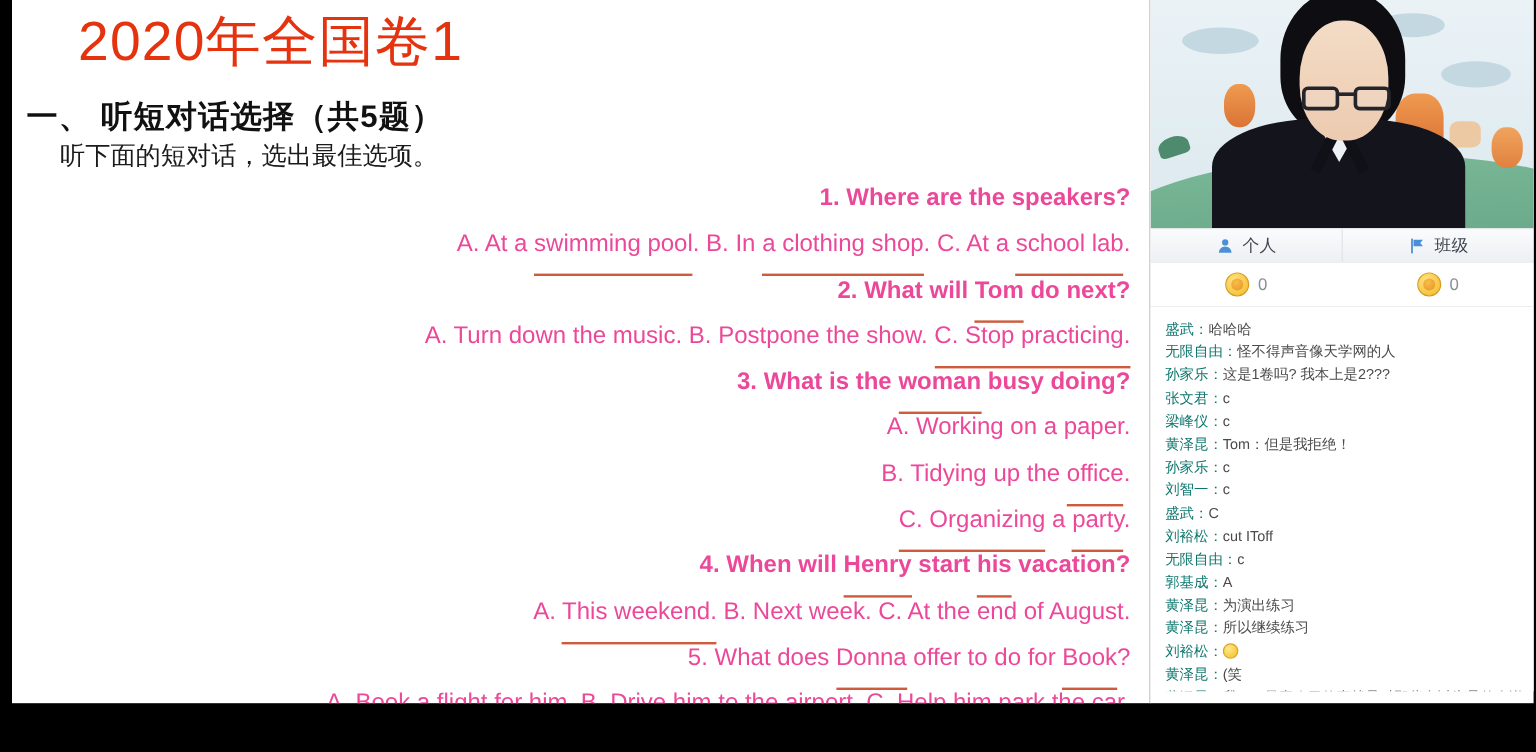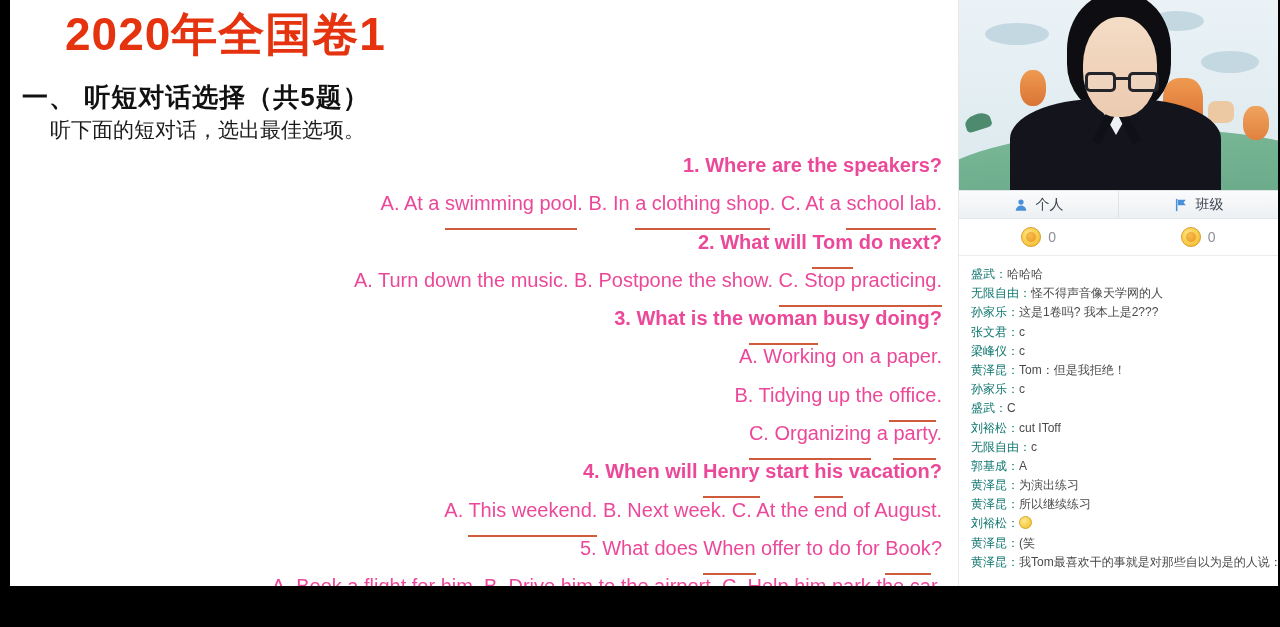--- a/index.html
+++ b/index.html
@@ -2,21 +2,21 @@
 <html><head>
 <meta charset="utf-8">
 <style>
   * { margin:0; padding:0; box-sizing:border-box; }
   html,body { width:1280px; height:627px; background:#000; overflow:hidden;
               font-family:"Liberation Sans", sans-serif; }
 
   
   .slide { position:absolute; left:10px; top:0; width:948px; height:586px;
            background:#fff; overflow:hidden; }
-  .slide-title { position:absolute; left:55px; top:4px; font-size:46px; font-weight:700;
+  .slide-title { position:absolute; left:55px; top:4px; font-size:46px; font-weight:400;
                  color:#e5330f; letter-spacing:1px; }
   .annotation { position:absolute; left:435px; top:58px; font-size:39px; color:#e0572e;
                 font-family:cursive; white-space:nowrap; }
   .section-heading { position:absolute; left:12px; top:80px; font-size:26px; font-weight:700;
                      color:#111; letter-spacing:1px; }
   .section-sub { position:absolute; left:1px; top:116px; font-size:21px; color:#1a1a1a;margin-left:39px; }
   .qlines { position:absolute; left:12px; top:146px; width:920px; }
   .qline { height:38.3px; line-height:38.3px; font-size:20px; color:#ec4899;
            white-space:nowrap;text-align:right; }
   .qline.bold { font-weight:700; }
@@ -103,21 +103,21 @@
       <div class="qline bold"><span>1. Where are the speakers?</span></div>
       <div class="qline"><span>A. At a </span><span class="ul">swimming pool</span><span>. B. In </span><span class="ul">a clothing shop</span><span>. C. At a </span><span class="ul">school lab</span><span>.</span></div>
       <div class="qline bold"><span>2. What will </span><span class="ul">Tom</span><span> do next?</span></div>
       <div class="qline"><span>A. Turn down the music. B. Postpone the show. </span><span class="ul">C. Stop practicing.</span></div>
       <div class="qline bold"><span>3. What is the </span><span class="ul">woman</span><span> busy doing?</span></div>
       <div class="qline"><span>A. Working on a paper.</span></div>
       <div class="qline"><span>B. Tidying up the </span><span class="ul">office</span><span>.</span></div>
       <div class="qline"><span class="ul">C. Organizing</span><span> a </span><span class="ul">party</span><span>.</span></div>
       <div class="qline bold"><span>4. When will </span><span class="ul">Henry</span><span> start </span><span class="ul">his</span><span> vacation?</span></div>
       <div class="qline"><span>A. </span><span class="ul">This weekend.</span><span> B. Next week. C. At the end of August.</span></div>
-      <div class="qline"><span>5. What does </span><span class="ul">When</span><span> offer to do for </span><span class="ul">Book</span><span>?</span></div>
+      <div class="qline"><span>5. What does </span><span class="ul">Donna</span><span> offer to do for </span><span class="ul">Book</span><span>?</span></div>
       <div class="qline"><span>A. Book a flight for him. B. Drive him to the airport. C. Help him park the car.</span></div>
     </div>
 </div>
 
 <div class="panel">
 
   <div class="video">
     <div class="cloud c1"></div>
     <div class="cloud c2"></div>
     <div class="cloud c3"></div>
@@ -173,20 +173,21 @@
   </div>
 
   <div class="chat">
       <div class="chat-row"><span class="chat-name">盛武：</span><span class="chat-text">哈哈哈</span></div>
       <div class="chat-row"><span class="chat-name">无限自由：</span><span class="chat-text">怪不得声音像天学网的人</span></div>
       <div class="chat-row"><span class="chat-name">孙家乐：</span><span class="chat-text">这是1卷吗? 我本上是2???</span></div>
       <div class="chat-row"><span class="chat-name">张文君：</span><span class="chat-text">c</span></div>
       <div class="chat-row"><span class="chat-name">梁峰仪：</span><span class="chat-text">c</span></div>
       <div class="chat-row"><span class="chat-name">黄泽昆：</span><span class="chat-text">Tom：但是我拒绝！</span></div>
       <div class="chat-row"><span class="chat-name">孙家乐：</span><span class="chat-text">c</span></div>
+      <div class="chat-row"><span class="chat-name">刘智一：</span><span class="chat-text">c</span></div>
       <div class="chat-row"><span class="chat-name">盛武：</span><span class="chat-text">C</span></div>
       <div class="chat-row"><span class="chat-name">刘裕松：</span><span class="chat-text">cut IToff</span></div>
       <div class="chat-row"><span class="chat-name">无限自由：</span><span class="chat-text">c</span></div>
       <div class="chat-row"><span class="chat-name">郭基成：</span><span class="chat-text">A</span></div>
       <div class="chat-row"><span class="chat-name">黄泽昆：</span><span class="chat-text">为演出练习</span></div>
       <div class="chat-row"><span class="chat-name">黄泽昆：</span><span class="chat-text">所以继续练习</span></div>
       <div class="chat-row"><span class="chat-name">刘裕松：</span><span class="emoji-face"></span></div>
       <div class="chat-row"><span class="chat-name">黄泽昆：</span><span class="chat-text">(笑</span></div>
       <div class="chat-row"><span class="chat-name">黄泽昆：</span><span class="chat-text">我Tom最喜欢干的事就是对那些自以为是的人说： “No” （笑</span></div>
     </div>

